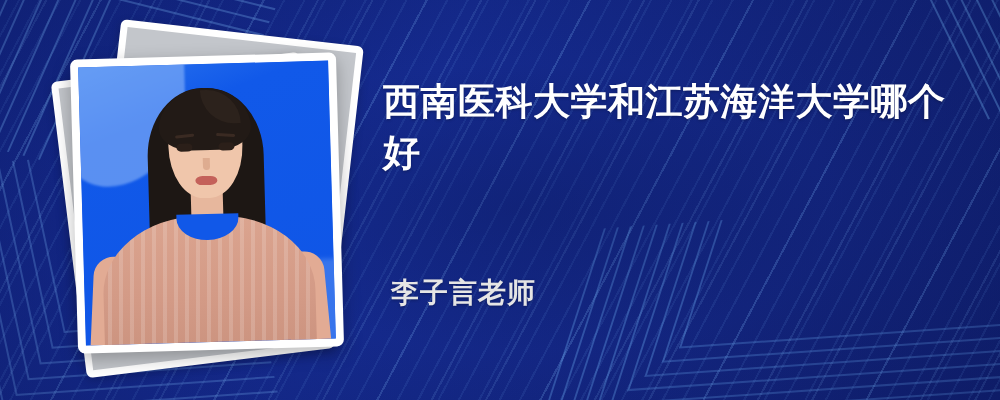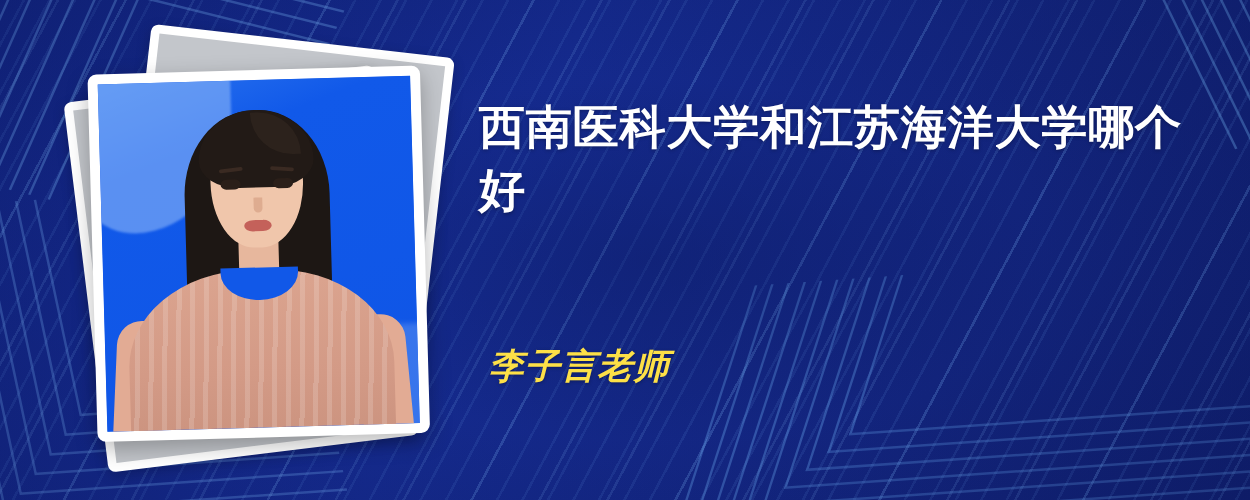--- a/index.html
+++ b/index.html
@@ -323,26 +323,25 @@
     font-size: 37px;
     line-height: 51px;
     font-weight: bold;
     letter-spacing: 0.5px;
     text-shadow: 0 1px 3px rgba(0,0,0,0.28);
   }
   .author-name {
     position: absolute;
     top: 274px;
     left: 8px;
-    color: #fde047;
+    color: #e5e5e5;
     font-size: 28px;
     font-weight: bold;
     letter-spacing: 1px;
     text-shadow: 0 1px 3px rgba(0,0,0,0.30);
-    font-style: italic;
   }
   .author-role {
     position: absolute;
     top: 320px;
     left: -12px;
     color: #e3e9f6;
     font-size: 21px;
     font-weight: normal;
     letter-spacing: 1px;
     text-shadow: 0 1px 2px rgba(0,0,0,0.25);

